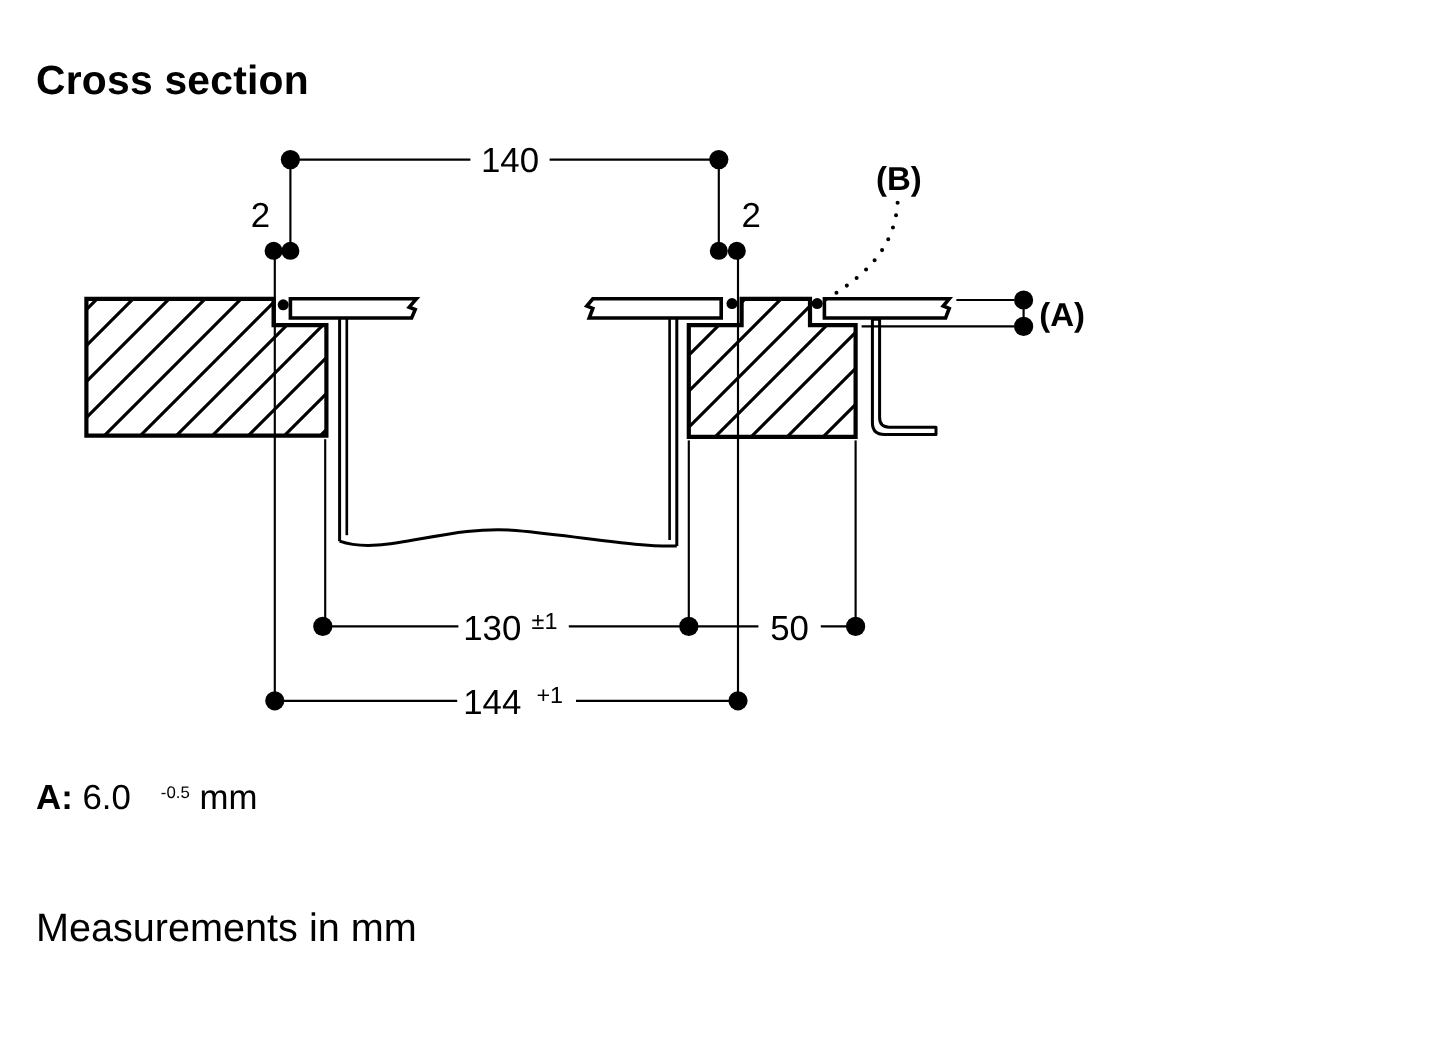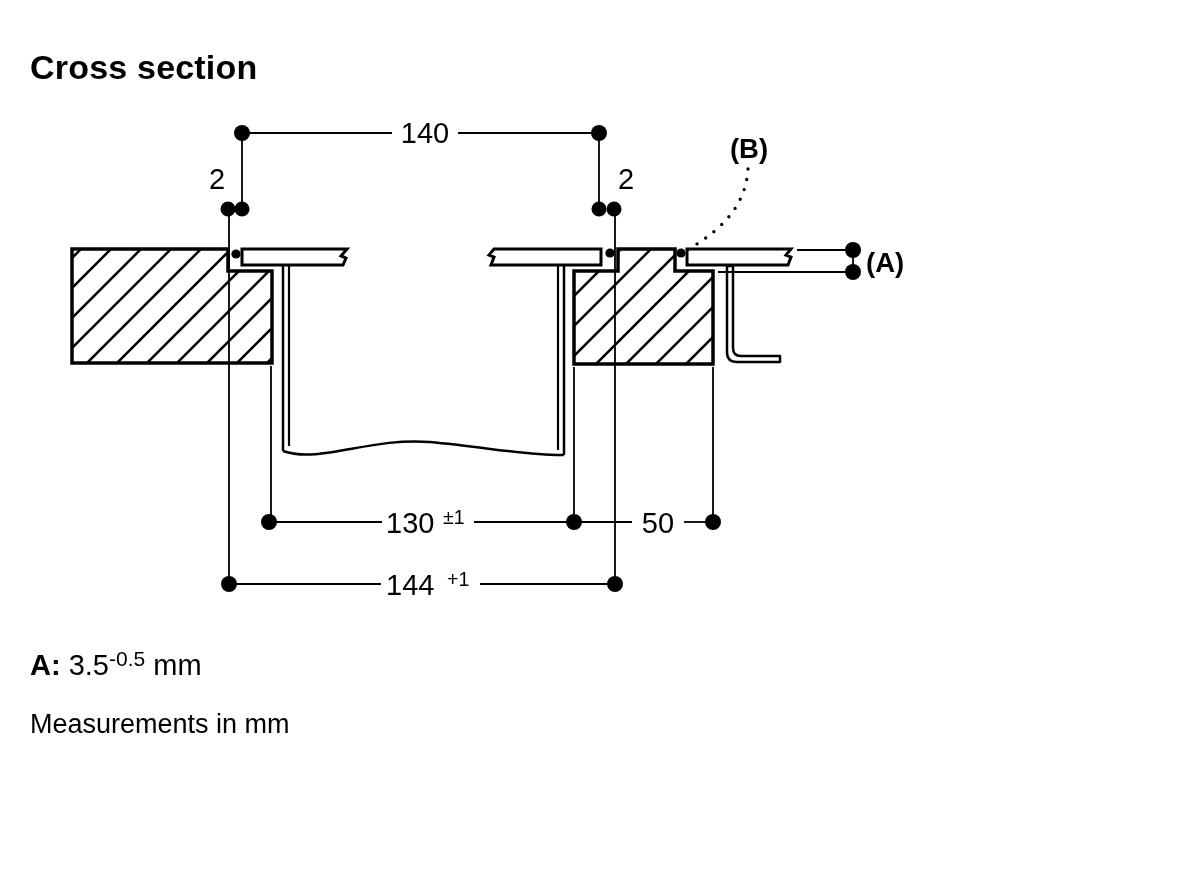--- a/index.html
+++ b/index.html
@@ -43,29 +43,30 @@
   .callout-text { font-size: 27.5px; font-weight: bold; }
   .legend {
     position: absolute;
     left: 30px;
     top: 648px;
     font-size: 29px;
     line-height: 35px;
   }
   .legend .key { font-weight: bold; }
   .legend sup.tol {
-    font-size: 21px;
+    font-size: 14px;
     vertical-align: 9px;
     line-height: 0;
+    margin-left: 25px;
   }
   .footer-note {
     position: absolute;
     left: 30px;
-    top: 709px;
-    font-size: 27px;
+    top: 754px;
+    font-size: 33px;
   }
 </style>
 </head>
 <body>
 
 <div class="page">
 
   <h1 class="page-title">Cross section</h1>
 
   <svg class="drawing" viewBox="0 0 1200 883">
@@ -157,19 +158,19 @@
       <text class="dim-text" x="386" y="595">144</text>
       <text class="dim-sup" x="447" y="586">+1</text>
       <text class="callout-text" x="866" y="272">(A)</text>
       <text class="callout-text" x="749" y="158" text-anchor="middle">(B)</text>
     </g>
   </svg>
 
   <div class="legend">
     <div>
       <span class="key">A:</span>
-      <span>3.5</span><sup class="tol">-0.5</sup><span> mm</span>
+      <span>6.0</span><sup class="tol">-0.5</sup><span> mm</span>
     </div>
   </div>
 
   <div class="footer-note">Measurements in mm</div>
 
 </div>
 
 </body></html>

